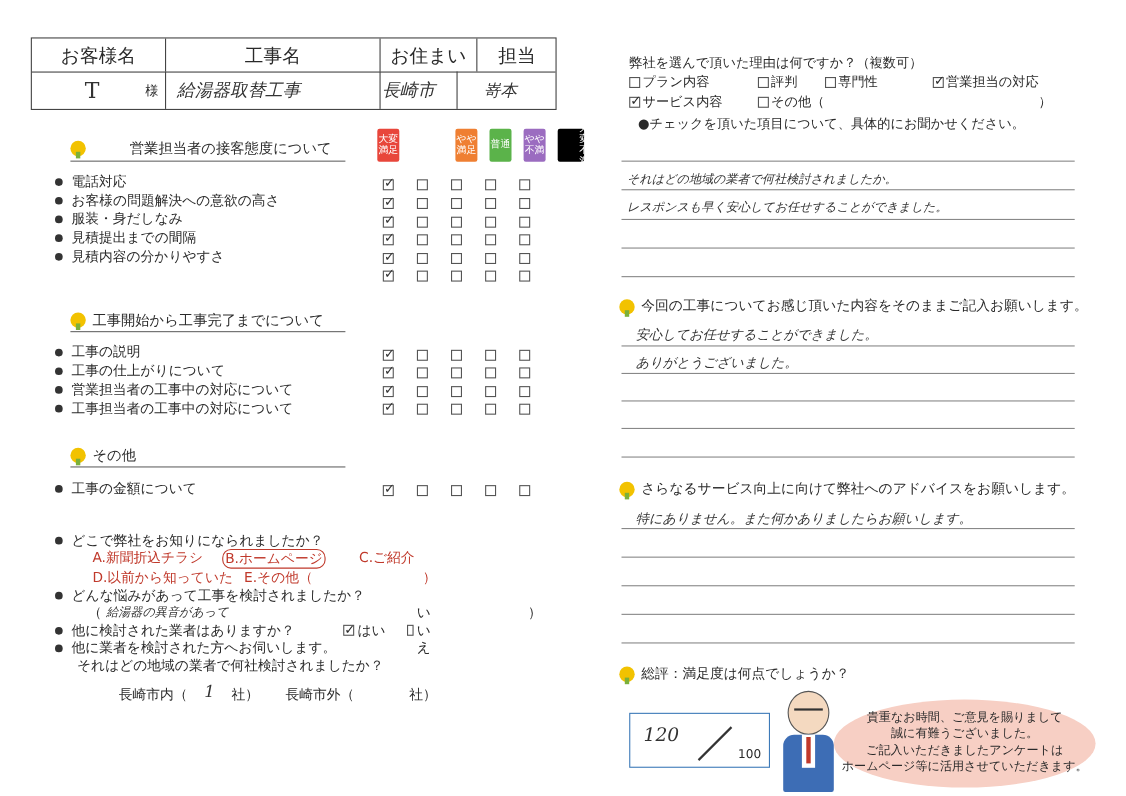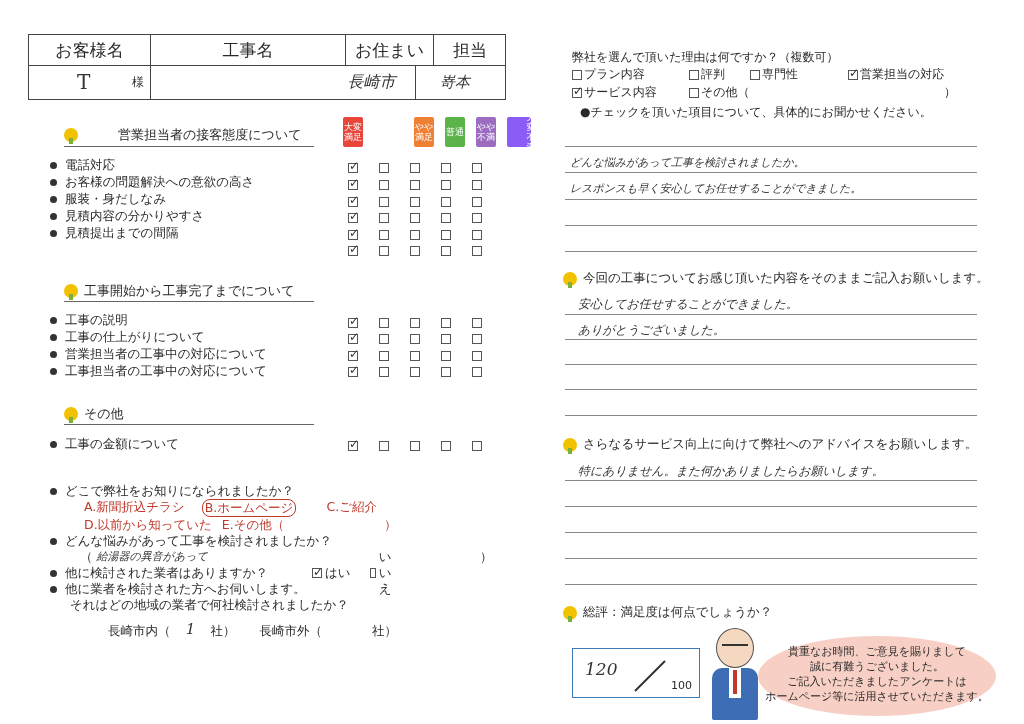--- a/index.html
+++ b/index.html
@@ -39,30 +39,31 @@
   <div class="hdr-row-line"></div>
   <div class="hdr-cell" style="left:0;top:0;width:122px;height:30px;">お客様名</div>
   <div class="hdr-cell" style="left:122px;top:0;width:195px;height:30px;">工事名</div>
   <div class="hdr-cell" style="left:317px;top:0;width:88px;height:30px;">お住まい</div>
   <div class="hdr-cell" style="left:405px;top:0;width:72px;height:30px;border-right:none;">担当</div>
 
   <div class="hdr-cell" style="left:0;top:30px;width:122px;height:34px;justify-content:space-between;padding:0 6px 0 48px;">
     <span class="hand" style="font-size:20px;font-style:normal;">T</span>
     <span style="font-size:12px;">様</span>
   </div>
+  <div class="hdr-cell hand" style="left:122px;top:30px;width:195px;height:34px;font-size:16px;justify-content:flex-start;padding-left:10px;">給湯器取替工事</div>
   <div class="hdr-cell hand" style="left:299px;top:30px;width:88px;height:34px;font-size:16px;">長崎市</div>
   <div class="hdr-cell hand" style="left:405px;top:30px;width:72px;height:34px;font-size:15px;border-right:none;justify-content:flex-start;padding-left:6px;">嵜本</div>
 </div>
 
 <div class="abs" style="left:343px;top:117px;display:flex;gap:11px;">
   <div class="rating-head" style="background:#e8463b;">大変満足</div>
   <div class="rating-head" style="background:#ef7f32;margin-left:40px;">やや満足</div>
   <div class="rating-head" style="background:#5bb34a;">普通</div>
   <div class="rating-head" style="background:#9b6cc0;">やや不満</div>
-  <div class="rating-head" style="background:#8b5cf6;padding-left:24px;">大変不満</div>
+  <div class="rating-head" style="background:#000000;padding-left:24px;">大変不満</div>
 </div>
 
 <div class="abs section-title" style="left:64px;top:126px;gap:40px;">
   <span class="flower"></span>
   <span>営業担当者の接客態度について</span>
 </div>
 <div class="section-line" style="left:64px;top:146px;width:250px;"></div>
 
 <div class="abs" style="left:50px;top:157px;">
   <div class="q-item">
@@ -72,25 +73,25 @@
   <div class="q-item" style="margin-top:1px;">
       <span class="bullet"></span>
       <span>お客様の問題解決への意欲の高さ</span>
     </div>
   <div class="q-item" style="margin-top:1px;">
       <span class="bullet"></span>
       <span>服装・身だしなみ</span>
     </div>
   <div class="q-item" style="margin-top:1px;">
       <span class="bullet"></span>
+      <span>見積提出までの間隔</span>
+    </div>
+  <div class="q-item" style="margin-top:1px;">
+      <span class="bullet"></span>
       <span>見積内容の分かりやすさ</span>
-    </div>
-  <div class="q-item" style="margin-top:1px;">
-      <span class="bullet"></span>
-      <span>見積提出までの間隔</span>
     </div>
 </div>
 
 <div class="abs section-title" style="left:64px;top:282px;">
   <span class="flower"></span>
   <span>工事開始から工事完了までについて</span>
 </div>
 <div class="section-line" style="left:64px;top:301px;width:250px;"></div>
 
 <div class="abs" style="left:50px;top:312px;">
@@ -282,21 +283,21 @@
   <span style="position:absolute;left:372px;top:18px;">）</span>
 </div>
 
 <div class="abs" style="left:580px;top:104px;font-size:12px;">●チェックを頂いた項目について、具体的にお聞かせください。</div>
 
 <div class="rline" style="top:146px;"></div>
 <div class="rline" style="top:172px;"></div>
 <div class="rline" style="top:199px;"></div>
 <div class="rline" style="top:225px;"></div>
 <div class="rline" style="top:251px;"></div>
-<div class="abs hand" style="left:570px;top:155px;font-size:11px;">どんな悩みがあって工事を検討されましたか。</div>
+<div class="abs hand" style="left:570px;top:155px;font-size:11px;">それはどの地域の業者で何社検討されましたか。</div>
 <div class="abs hand" style="left:570px;top:181px;font-size:11px;">レスポンスも早く安心してお任せすることができました。</div>
 
 <div class="abs rsec-title" style="left:563px;top:270px;">
   <span class="flower"></span>
   <span>今回の工事についてお感じ頂いた内容をそのままご記入お願いします。</span>
 </div>
 <div class="rline" style="top:314px;"></div>
 <div class="rline" style="top:339px;"></div>
 <div class="rline" style="top:364px;"></div>
 <div class="rline" style="top:389px;"></div>

